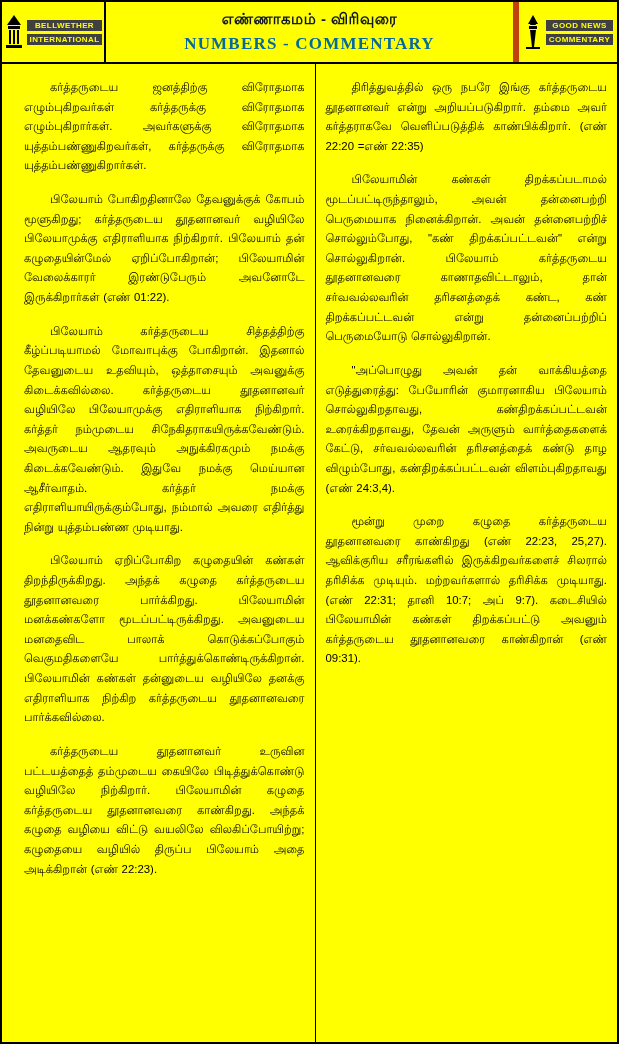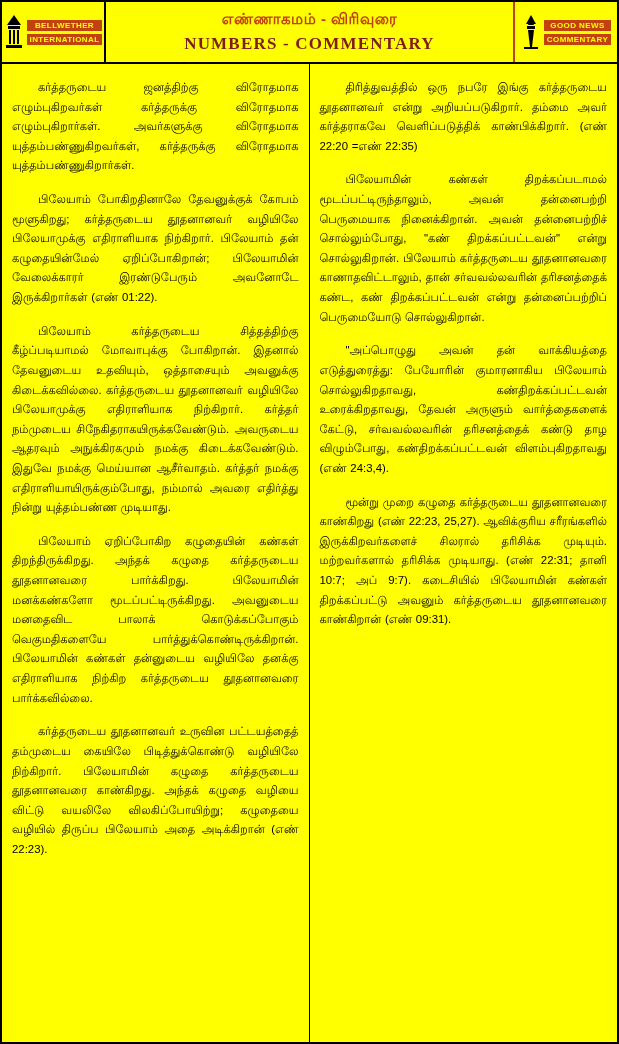--- a/index.html
+++ b/index.html
@@ -32,78 +32,79 @@
     border-right: 2px solid #000000;
     display: flex;
     align-items: center;
     justify-content: center;
     gap: 3px;
     padding: 2px 3px;
   }
   .logo-right {
     width: 104px;
     box-sizing: border-box;
-    border-left: 2px solid #c2410c;
+    border-left: 6px solid #c2410c;
     display: flex;
     align-items: center;
     justify-content: center;
     gap: 3px;
     padding: 2px 2px;
   }
   .logo-mark {
     width: 20px;
     height: 36px;
     flex: none;
   }
   .logo-words {
     display: flex;
     flex-direction: column;
     gap: 3px;
     align-items: stretch;
   }
   .logo-word {
-    background: #c2410c;
+    background: #404040;
     color: #ffff00;
     font-size: 8px;
     font-weight: bold;
     letter-spacing: 0.4px;
     padding: 1px 3px;
     text-align: center;
     white-space: nowrap;
     font-family: "Liberation Sans", sans-serif;
   }
   .header-titles {
     flex: 1;
     display: flex;
     flex-direction: column;
     align-items: center;
     justify-content: center;
     gap: 4px;
   }
   .title-ta {
     font-size: 15px;
     font-weight: bold;
-    color: #c2410c;
+    color: #0f172a;
     letter-spacing: 0.5px;
     text-align: left;
     font-family: "Liberation Sans", sans-serif;
   }
   .title-en {
     font-size: 17px;
     font-weight: bold;
-    color: #7f1d1d;
+    color: #0369a1;
     letter-spacing: 1.2px;
     text-align: center;
     font-family: "Liberation Serif", serif;
   }
   
   .body {
     display: flex;
     height: calc(1044px - 62px - 4px);
     box-sizing: border-box;
+    margin-left: 12px;
   }
   .col {
     box-sizing: border-box;
     padding: 14px 10px 8px 10px;
     width: 50%;
   }
   .col-left {
     border-right: 1px solid #000000;
   }
   .para {

